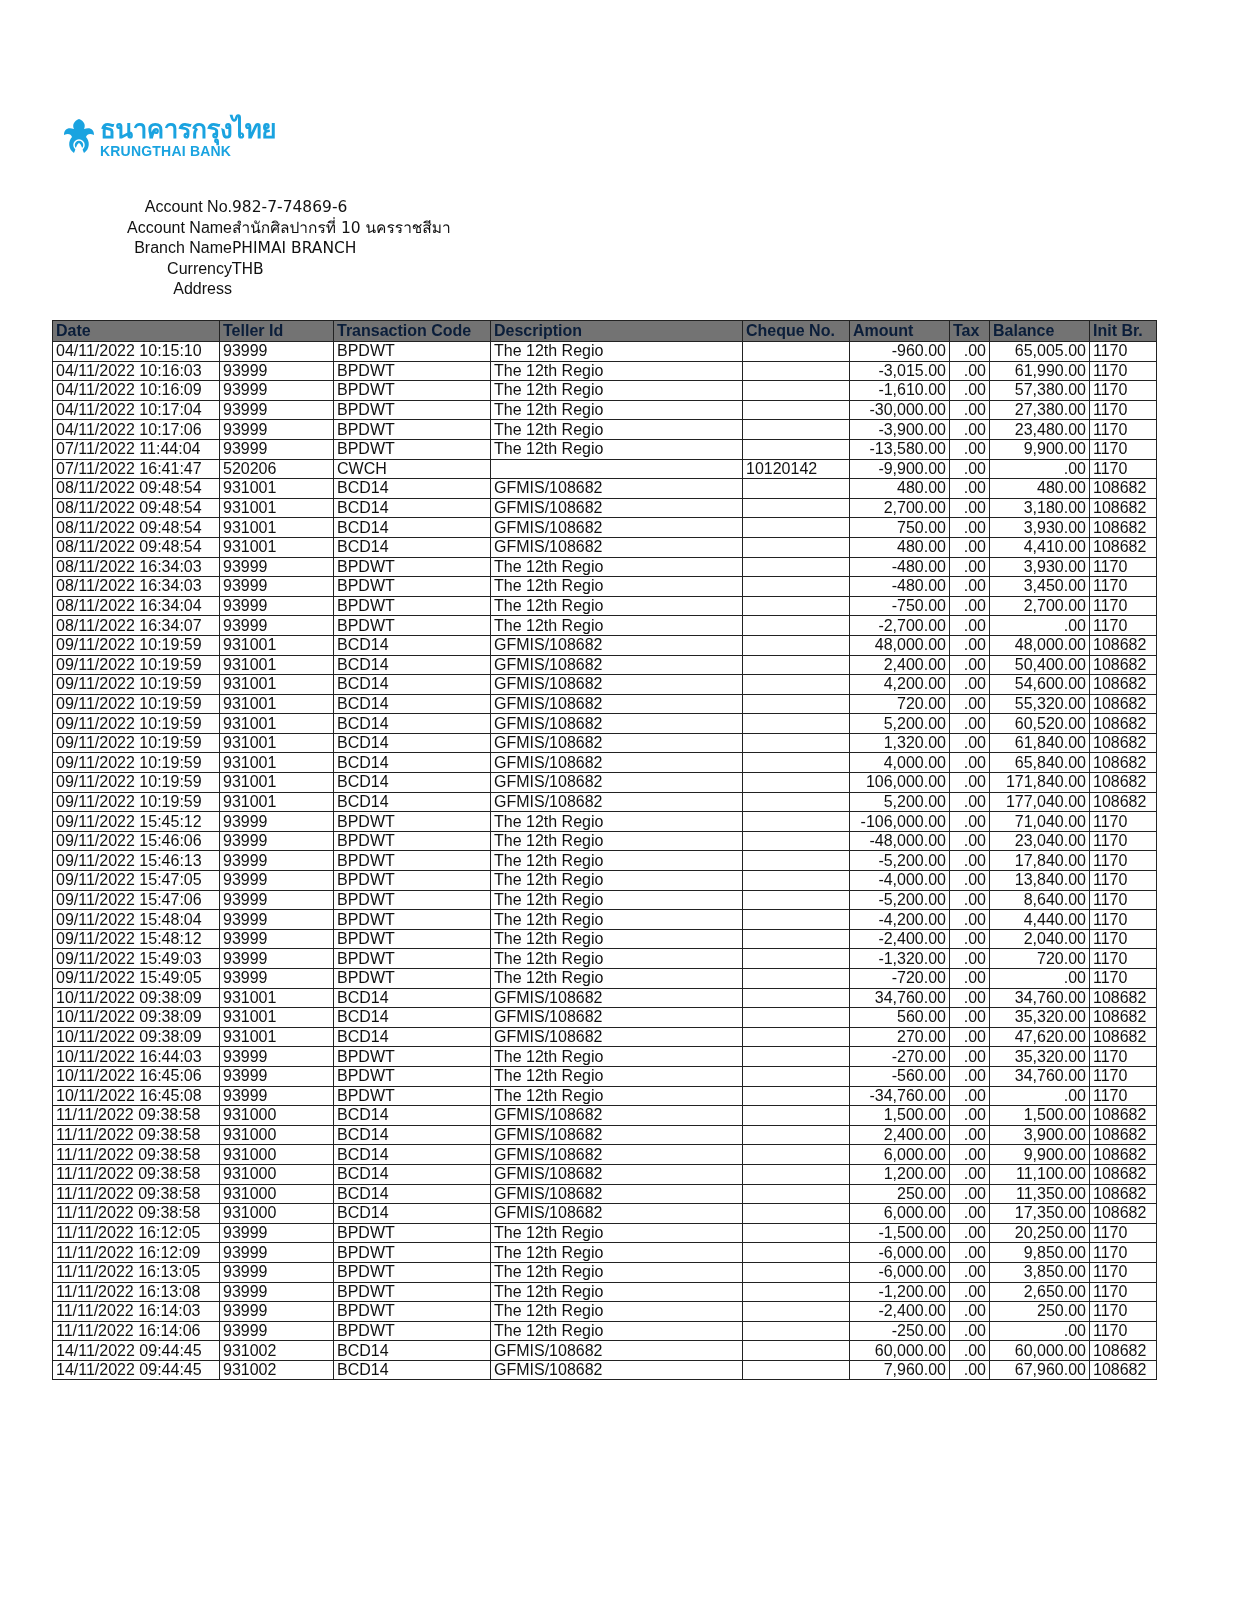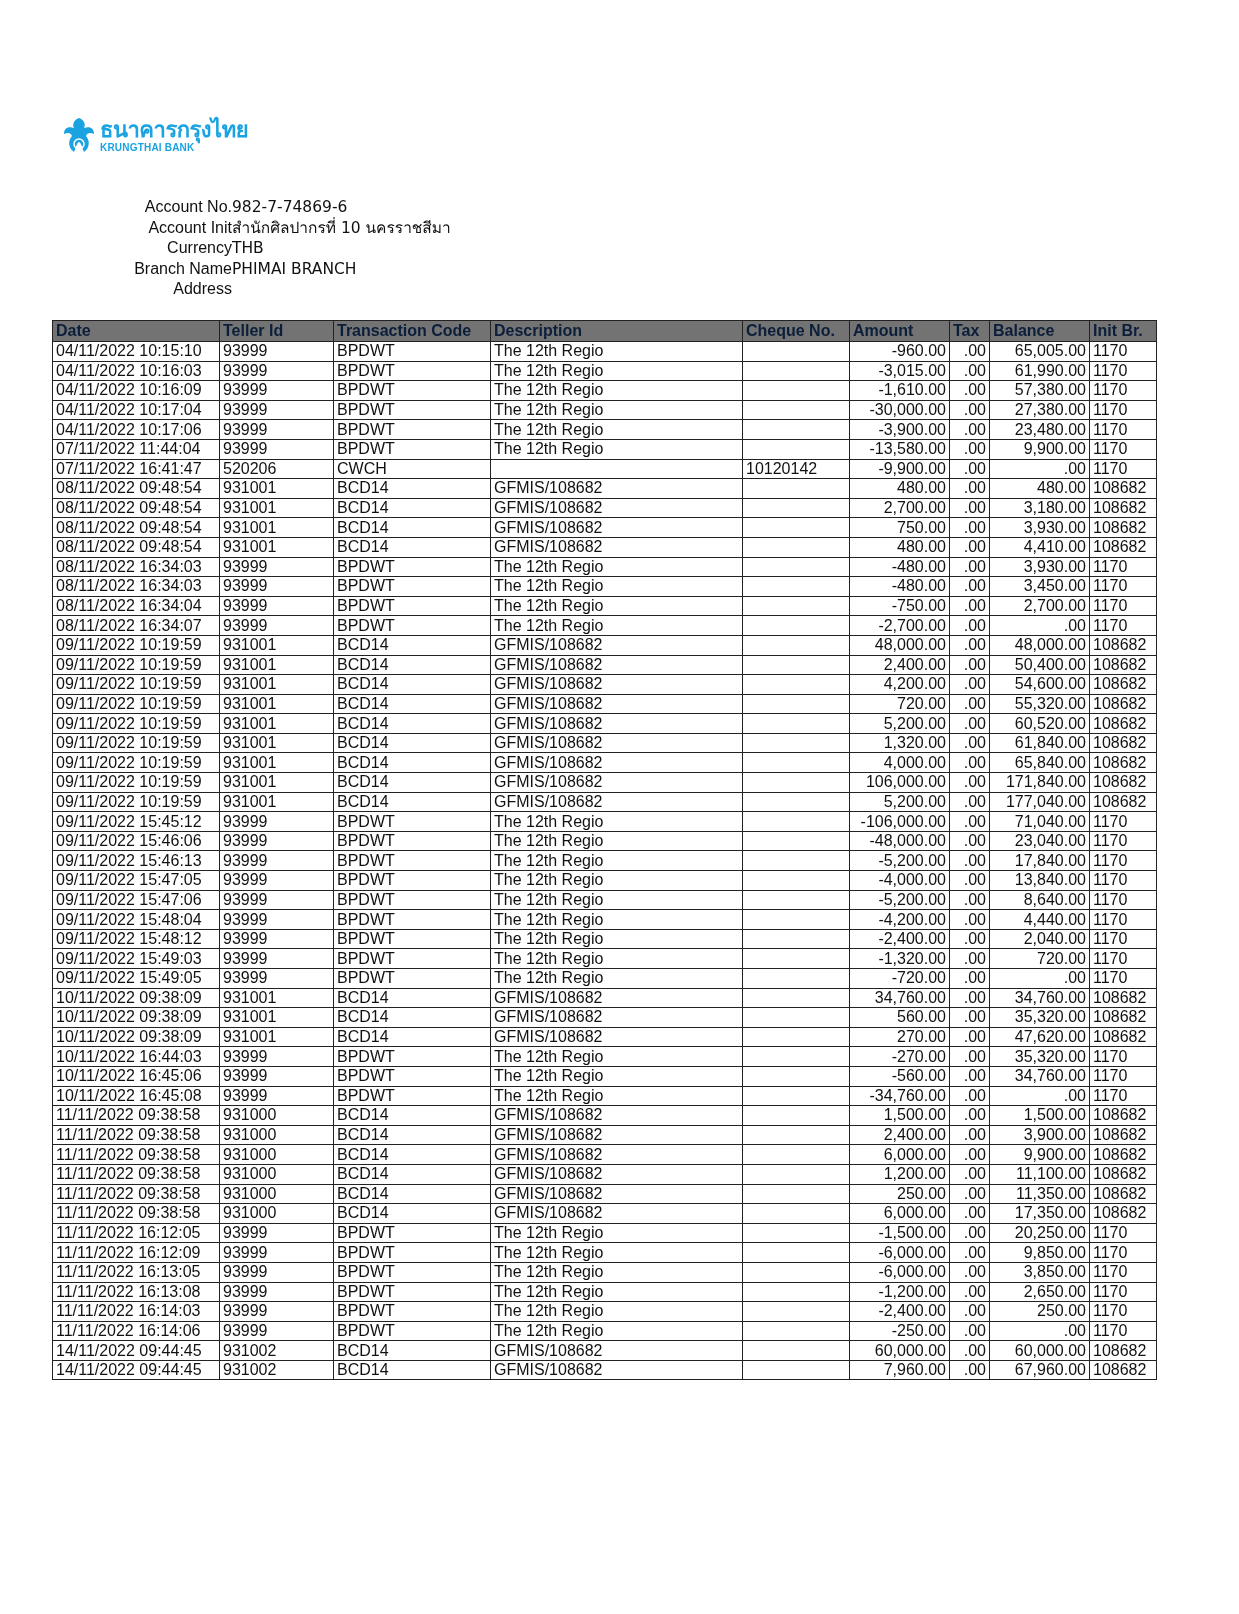--- a/index.html
+++ b/index.html
@@ -1,21 +1,21 @@
 <!DOCTYPE html>
 <html><head>
   <meta charset="utf-8">
   <style>
     html, body { margin:0; padding:0; background:#ffffff; }
     body { width:1239px; height:1614px; position:relative; overflow:hidden; font-family:"Liberation Sans", sans-serif; color:#111; }
     .logo { position:absolute; left:62px; top:116px; display:flex; align-items:center; }
     .logo-mark { width:34px; height:40px; }
     .logo-text { margin-left:4px; line-height:1; }
-    .logo-thai { color:#1aa3e0; font-weight:bold; font-size:22px; font-family:"DejaVu Sans", sans-serif; letter-spacing:-0.5px; }
-    .logo-en { color:#1aa3e0; font-weight:bold; font-size:10px; margin-top:2px; letter-spacing:0.2px; }
+    .logo-thai { color:#1aa3e0; font-weight:bold; font-size:26px; font-family:"DejaVu Sans", sans-serif; letter-spacing:-0.5px; }
+    .logo-en { color:#1aa3e0; font-weight:bold; font-size:14px; margin-top:2px; letter-spacing:0.2px; }
     .info { position:absolute; left:60px; top:197px; font-size:16px; line-height:20.5px;text-align:right; }
     .info-row { display:flex; }
     .info-label { width:172px; }
     .info-value { font-family:"DejaVu Sans", sans-serif; font-size:15.5px; }
     .stmt { position:absolute; left:52px; top:320px; border-collapse:collapse; font-size:16px; }
     .stmt th { background:#737373; color:#0b1e3a; text-align:left; font-weight:bold; padding:0 3px; height:20px; border:1.5px solid #222; white-space:nowrap; }
     .stmt td { border:1.5px solid #222; padding:0 3px; height:18.6px; line-height:18px; white-space:nowrap; }
     .num { text-align:right; }
     .c-date{width:160px}.c-teller{width:107px}.c-code{width:150px}.c-desc{width:245px}.c-chq{width:100px}.c-amt{width:93px}.c-tax{width:33px}.c-bal{width:93px}.c-br{width:60px}
   </style>
@@ -32,30 +32,30 @@
     <div class="logo-en">KRUNGTHAI BANK</div>
   </div>
 </div>
 
 <div class="info">
   <div class="info-row">
     <span class="info-label">Account No.</span>
     <span class="info-value">982-7-74869-6</span>
   </div>
   <div class="info-row">
-    <span class="info-label">Account Init</span>
+    <span class="info-label">Account Name</span>
     <span class="info-value">สำนักศิลปากรที่ 10 นครราชสีมา</span>
+  </div>
+  <div class="info-row">
+    <span class="info-label">Branch Name</span>
+    <span class="info-value">PHIMAI BRANCH</span>
   </div>
   <div class="info-row">
     <span class="info-label">Currency</span>
     <span class="info-value">THB</span>
-  </div>
-  <div class="info-row">
-    <span class="info-label">Branch Name</span>
-    <span class="info-value">PHIMAI BRANCH</span>
   </div>
   <div class="info-row">
     <span class="info-label">Address</span>
   </div>
 </div>
 
 <table class="stmt">
   <thead>
     <tr>
       <th class="c-date">Date</th>

